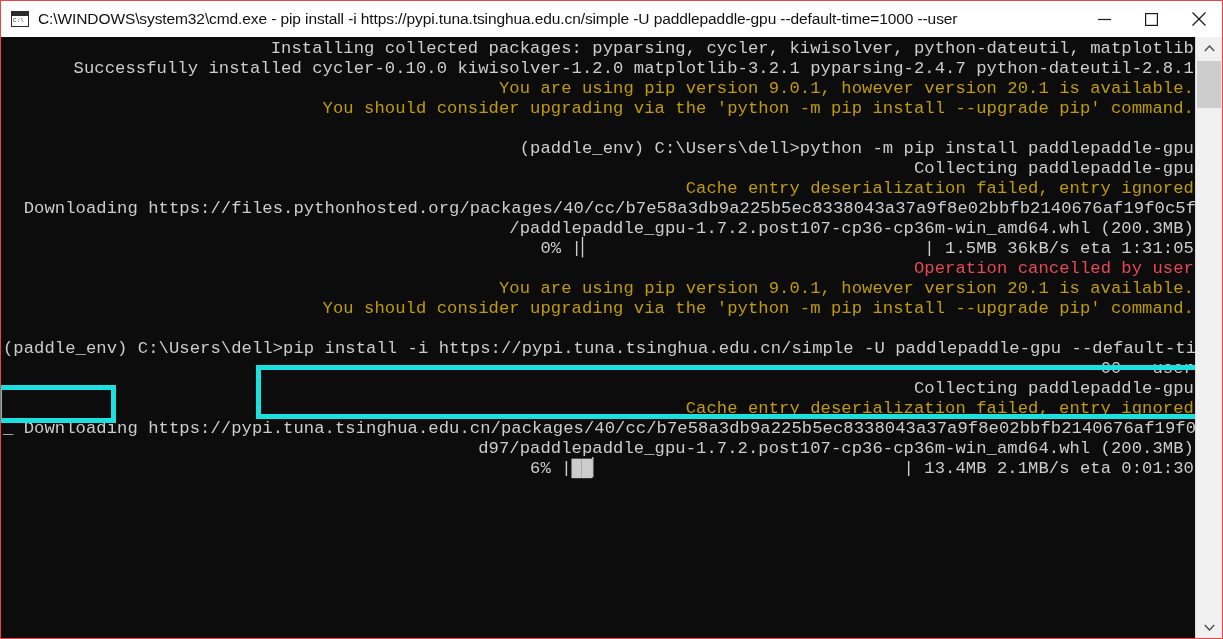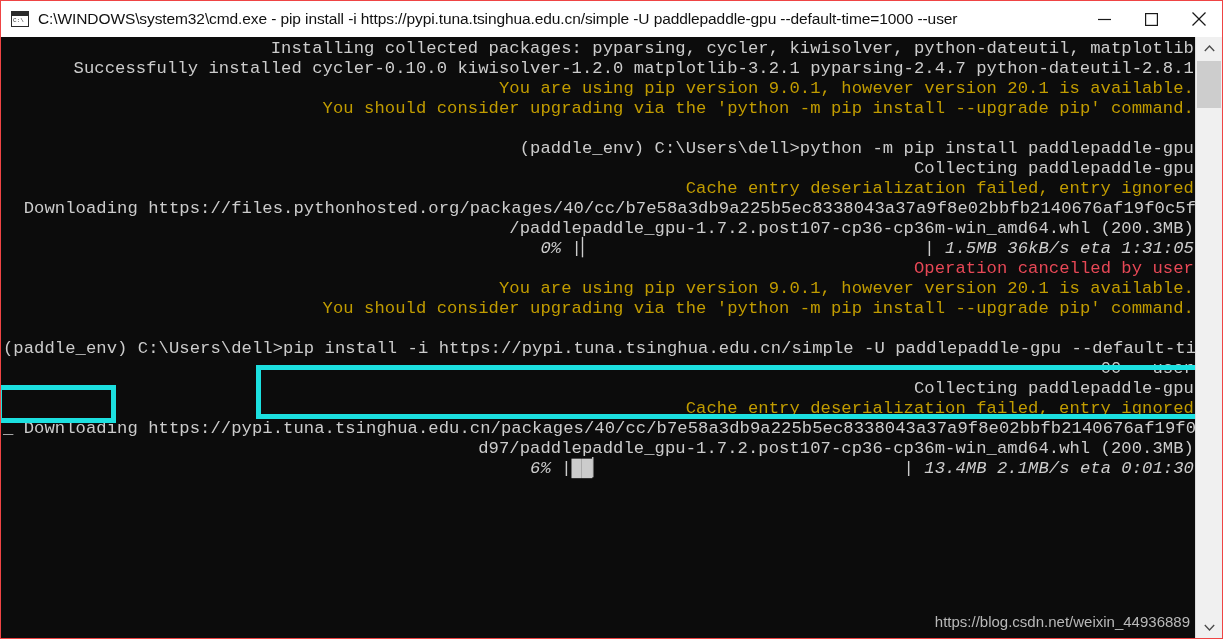--- a/index.html
+++ b/index.html
@@ -106,21 +106,21 @@
     line-height: 20px;
     letter-spacing: 0.06px;
     white-space: pre;
     color: #ccc;
     text-align: right;
   }
   .line { height: 20px; }
   .c-white  { color: #cccccc; }
   .c-yellow { color: #c19c00; }
   .c-red    { color: #e74856; }
-  .c-bar    { color: #cccccc; font-style: italic; }
+  .c-bar    { color: #cccccc; }
 
   
   .hl-box {
     position: absolute;
     border: 5px solid #1ce0e0;
     box-sizing: border-box;
     pointer-events: none;
   }
   .hl-main {
     left: 255px;
@@ -205,21 +205,20 @@
       </div>
     </div>
   </div>
 
   <div class="console">
     <div class="term" id="term"><div class="line c-white">Installing collected packages: pyparsing, cycler, kiwisolver, python-dateutil, matplotlib</div><div class="line c-white">Successfully installed cycler-0.10.0 kiwisolver-1.2.0 matplotlib-3.2.1 pyparsing-2.4.7 python-dateutil-2.8.1</div><div class="line c-yellow">You are using pip version 9.0.1, however version 20.1 is available.</div><div class="line c-yellow">You should consider upgrading via the 'python -m pip install --upgrade pip' command.</div><div class="line c-white">&nbsp;</div><div class="line c-white">(paddle_env) C:\Users\dell&gt;python -m pip install paddlepaddle-gpu</div><div class="line c-white">Collecting paddlepaddle-gpu</div><div class="line c-yellow">  Cache entry deserialization failed, entry ignored</div><div class="line c-white">  Downloading https://files.pythonhosted.org/packages/40/cc/b7e58a3db9a225b5ec8338043a37a9f8e02bbfb2140676af19f0c5fadd97</div><div class="line c-white">/paddlepaddle_gpu-1.7.2.post107-cp36-cp36m-win_amd64.whl (200.3MB)</div><div class="line c-bar">    0% |▏                                | 1.5MB 36kB/s eta 1:31:05</div><div class="line c-red">Operation cancelled by user</div><div class="line c-yellow">You are using pip version 9.0.1, however version 20.1 is available.</div><div class="line c-yellow">You should consider upgrading via the 'python -m pip install --upgrade pip' command.</div><div class="line c-white">&nbsp;</div><div class="line c-white">(paddle_env) C:\Users\dell&gt;pip install -i https://pypi.tuna.tsinghua.edu.cn/simple -U paddlepaddle-gpu --default-time=10</div><div class="line c-white">00 --user</div><div class="line c-white">Collecting paddlepaddle-gpu</div><div class="line c-yellow">  Cache entry deserialization failed, entry ignored</div><div class="line c-white">_ Downloading https://pypi.tuna.tsinghua.edu.cn/packages/40/cc/b7e58a3db9a225b5ec8338043a37a9f8e02bbfb2140676af19f0c5fad</div><div class="line c-white">d97/paddlepaddle_gpu-1.7.2.post107-cp36-cp36m-win_amd64.whl (200.3MB)</div><div class="line c-bar">    6% |██▏                             | 13.4MB 2.1MB/s eta 0:01:30</div></div>
 
     <div class="hl-box hl-main"></div>
     <div class="hl-box hl-wrap"></div>
 
-    <div class="watermark">https://blog.csdn.net/weixin_44936889</div>
   </div>
 
   <div class="scrollbar">
     <div class="sb-arrow sb-up">
       <svg width="11" height="7" viewBox="0 0 11 7" aria-hidden="true">
         <polyline points="0.8,6 5.5,1 10.2,6" fill="none" stroke="#4a4a4a" stroke-width="1.3"></polyline>
       </svg>
     </div>
     <div class="sb-thumb"></div>
     <div class="sb-arrow sb-down">

